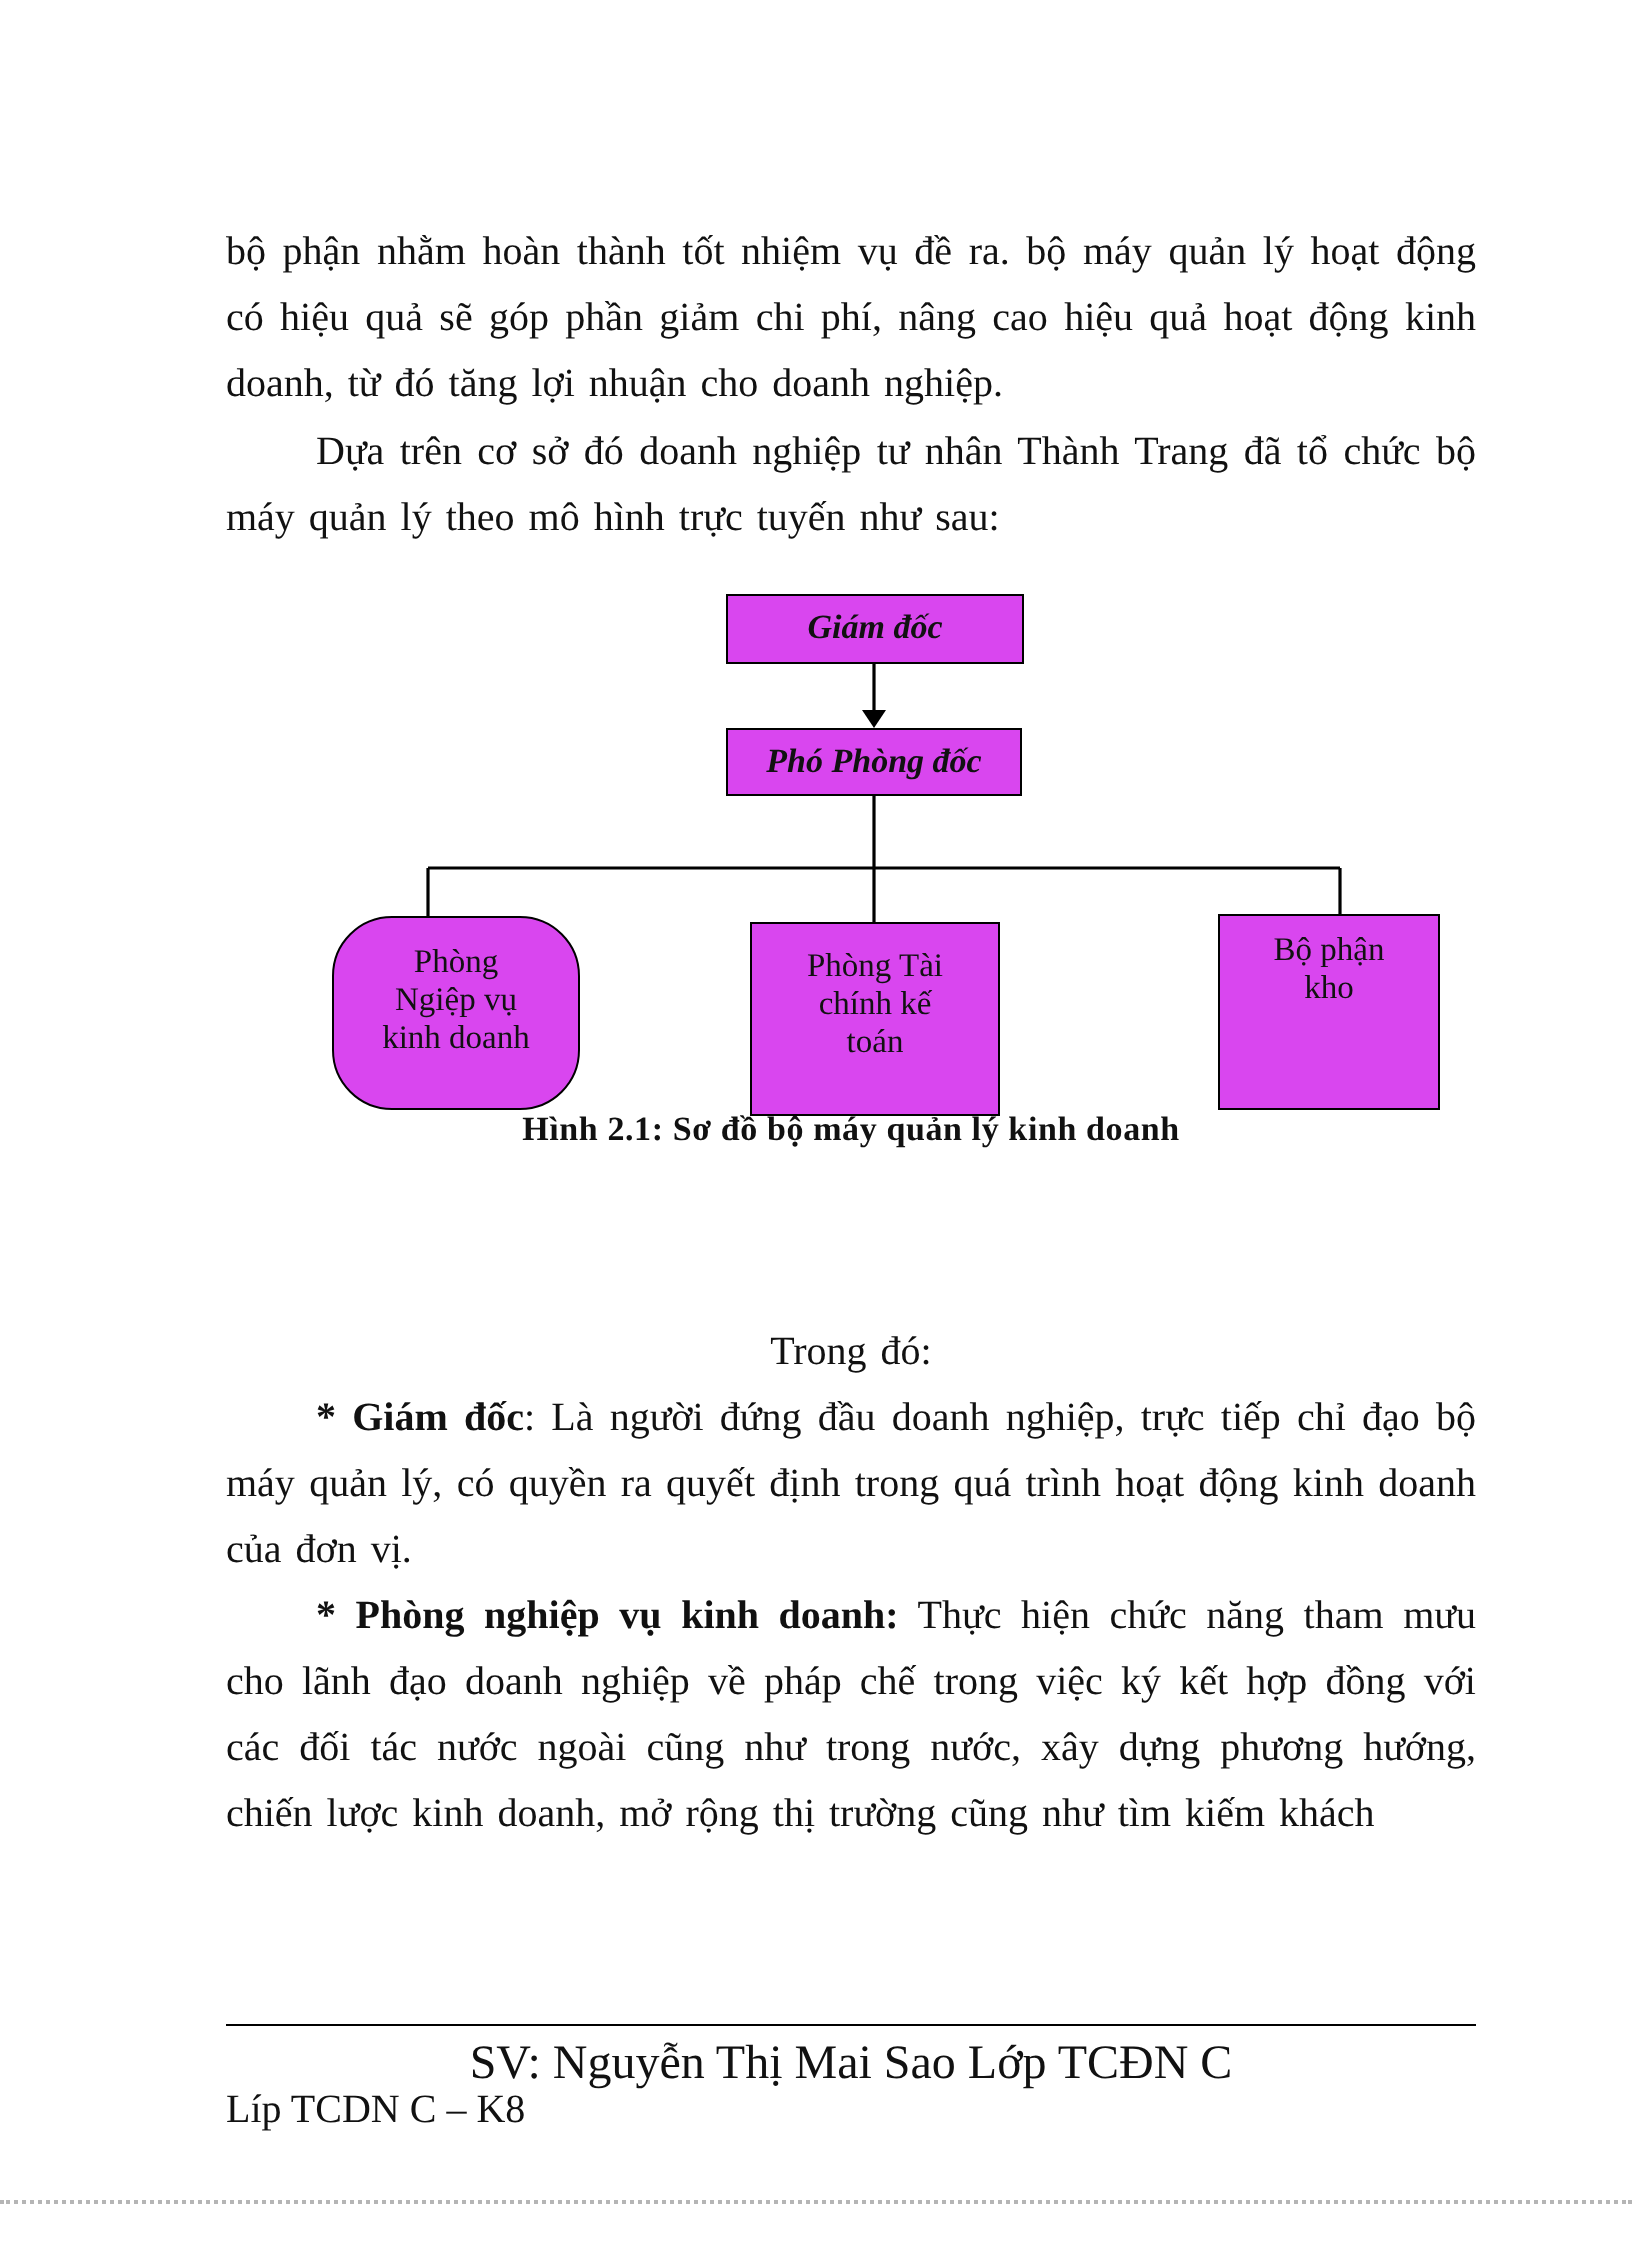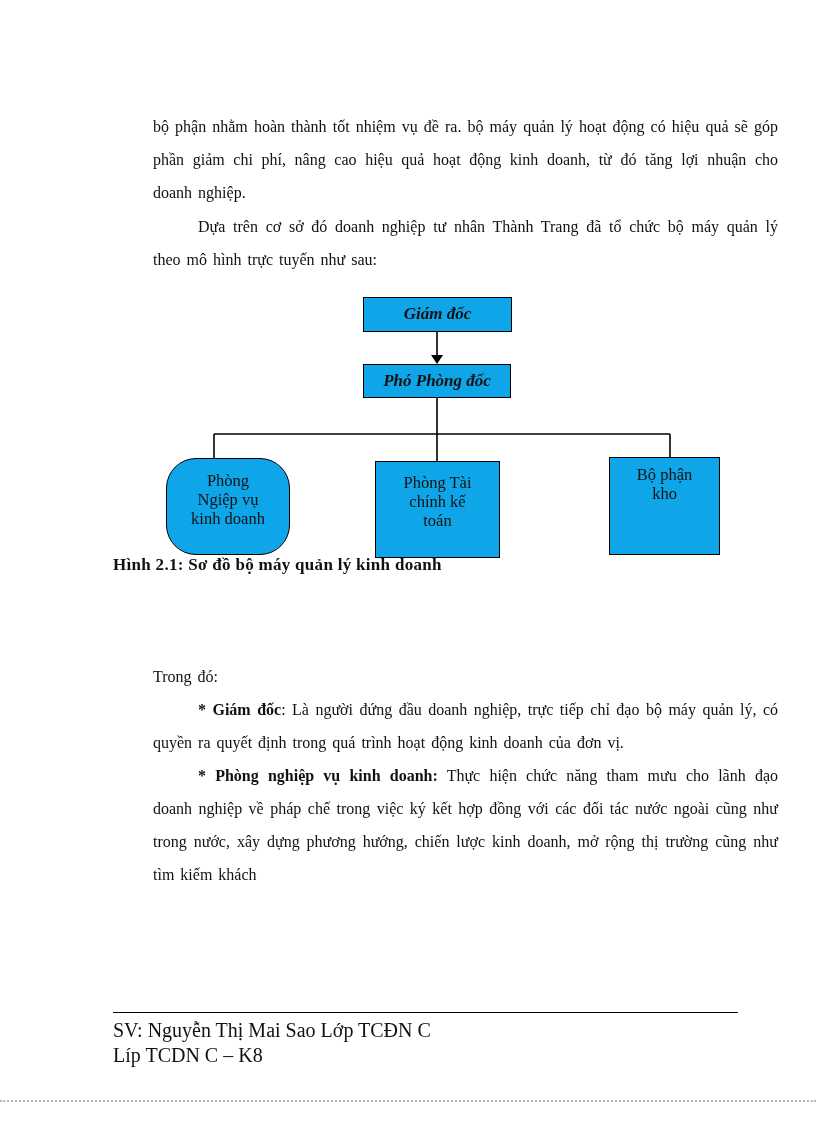--- a/index.html
+++ b/index.html
@@ -28,67 +28,66 @@
     margin-top: 4px;
     height: 4px;
     border-top: 1.5px solid #000;
     border-bottom: 1px solid #000;
   }
 
   
   .bodytext {
     left: 113px;
     width: 625px;
-    font-size: 16px;
+    font-size: 20px;
     line-height: 33px;
     text-align: justify;
     word-spacing: 2px;
-    margin-left: 40px;
   }
   .p1 { top: 110px; }
   .p2 { top: 210px; text-indent: 45px; }
-  .trong { top: 660px; text-align: left; }
+  .trong { top: 660px; text-align: center; }
   .items { top: 693px; }
   .items p { text-indent: 45px; margin: 0; }
   .items b { font-weight: bold; }
 
   
   .org-chart { left: 0; top: 290px; width: 816px; height: 300px; }
   .chart-box {
     position: absolute;
     border: 1.4px solid #000;
-    background: #0ea5e9;
+    background: #d946ef;
     text-align: center;
     font-size: 17px;
   }
   .box-director   { left: 363px; top: 7px;   width: 149px; height: 35px; font-weight: bold; font-style: italic; line-height: 32px; }
   .box-deputy     { left: 363px; top: 74px;  width: 148px; height: 34px; font-weight: bold; font-style: italic; line-height: 31px; }
   .box-dept {
     font-size: 16.5px;
     line-height: 19px;
     white-space: pre-line;
     font-weight: normal;
     font-style: normal;
   }
   .box-dept1 { left: 166px; top: 168px; width: 124px; height: 97px; padding-top: 12px; border-radius: 30px; }
   .box-dept2 { left: 375px; top: 171px; width: 125px; height: 97px; padding-top: 11px; }
   .box-dept3 { left: 609px; top: 167px; width: 111px; height: 98px; padding-top: 7px; }
   .connector-layer { position: absolute; left: 0; top: 0; width: 816px; height: 300px; pointer-events: none; }
 
   .caption {
     left: 113px; top: 555px; width: 625px;
-    text-align: left;
+    text-align: center;
     font-weight: bold;
     font-size: 17px;
     letter-spacing: 0.3px;
   }
 
   
   .footer-rule { left: 113px; top: 1012px; width: 625px; border-top: 1.5px solid #000; height: 0; }
-  .footer-line1 { left: 113px; top: 1019px; width: 625px; font-size: 20px; }
+  .footer-line1 { left: 113px; top: 1019px; width: 625px; font-size: 24px; text-align: center; }
   .footer-line2 { left: 113px; top: 1044px; width: 625px; font-size: 20px; text-align: left; }
   .bottom-dotted { left: 0; top: 1100px; width: 816px; border-top: 2px dotted #b5b5b5; height: 0; }
 </style>
 </head>
 <body>
 
 <div class="page">
 
 
   <div class="abs bodytext p1">bộ phận nhằm hoàn thành tốt nhiệm vụ đề ra. bộ máy quản lý hoạt động có hiệu quả sẽ góp phần giảm chi phí, nâng cao hiệu quả hoạt động kinh doanh, từ đó tăng lợi nhuận cho doanh nghiệp.</div>

